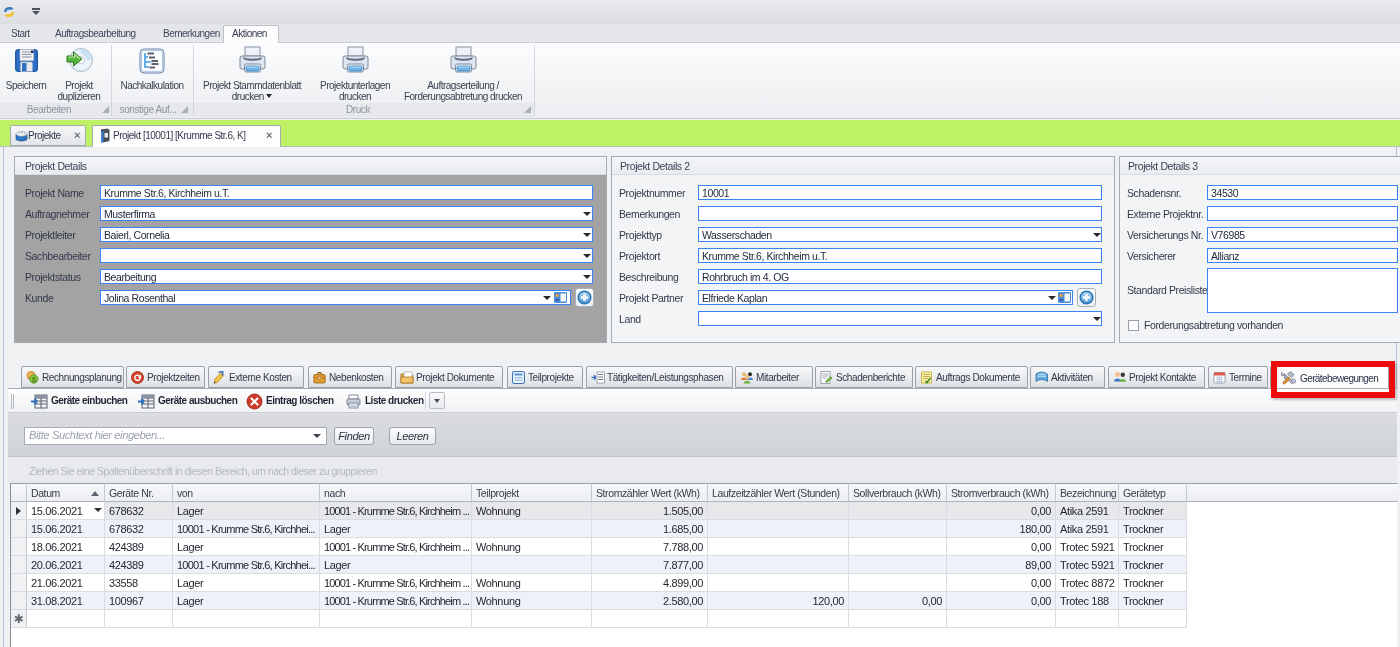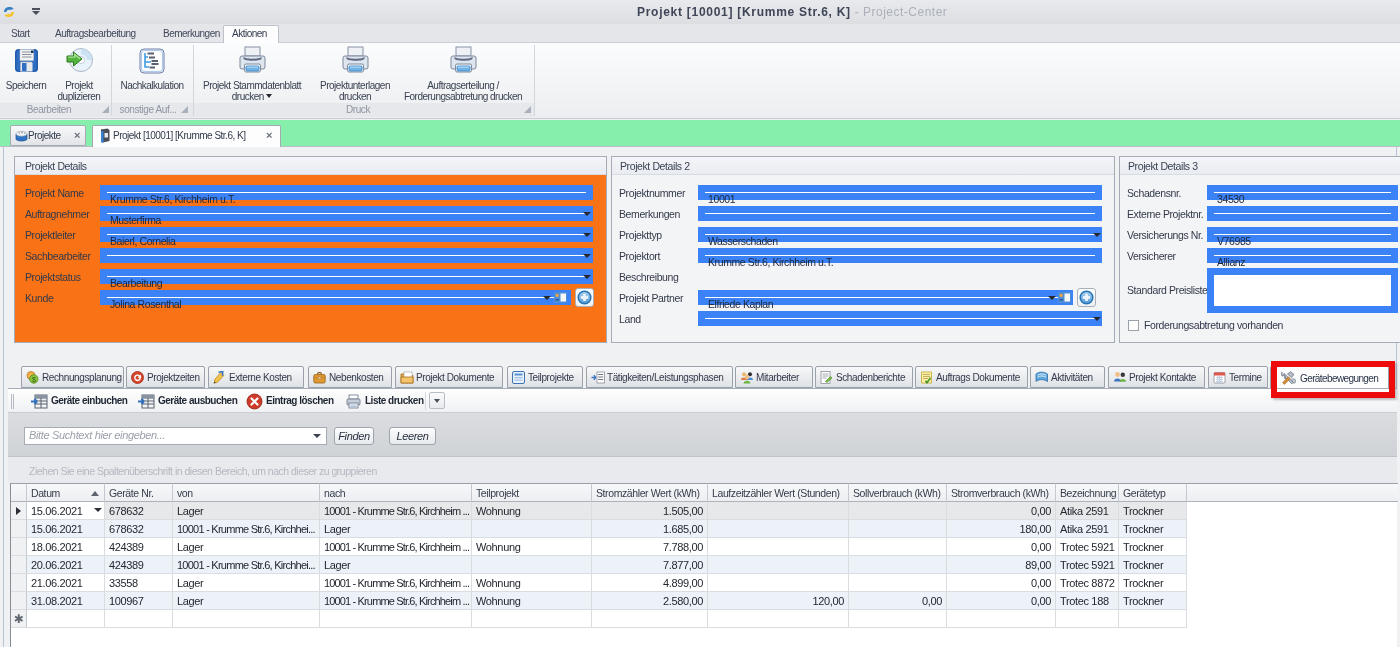--- a/index.html
+++ b/index.html
@@ -1,35 +1,32 @@
 <!DOCTYPE html>
 <html><head>
 <meta charset="utf-8">
 <style>
   * { margin:0; padding:0; box-sizing:border-box; }
   html,body { width:1400px; height:647px; overflow:hidden; }
   body { position:relative; font-family:"Liberation Sans",sans-serif; background:#eef0f2; letter-spacing:-0.35px; }
   .abs { position:absolute; }
   .lbl { position:absolute; font-size:10.5px; letter-spacing:-0.4px; color:#33394a; white-space:nowrap; }
-  .inp { position:absolute; background:#fff; border:7px solid #3b82f6; font-size:10.5px; letter-spacing:-0.4px; color:#1d2638; padding:1px 3px 0; line-height:12px; }
+  .inp { position:absolute; background:#fff; border:1px solid #3b82f6; font-size:10.5px; letter-spacing:-0.4px; color:#1d2638; padding:1px 3px 0; line-height:12px; }
   .dd { position:absolute; width:0; height:0; border-left:4px solid transparent; border-right:4px solid transparent; border-top:4px solid #25282e; }
 </style>
 </head>
 <body>
 
 <div class="abs" id="titlebar" style="left:0;top:0;width:1400px;height:24px;background:linear-gradient(#e9eaee,#dcdee2);">
   <svg class="abs" style="left:2px;top:5px" width="14" height="14" viewBox="0 0 14 14">
     <path d="M2 7 C2 3.5 5 1.5 8.5 2 C10 2.3 11 3 11.5 4 L8 5 C6 4.5 4.5 5.5 4.5 7 Z" fill="#3a7fc1"></path>
     <path d="M12 7 C12 10.5 9 12.5 5.5 12 C4 11.7 3 11 2.5 10 L6 9 C8 9.5 9.5 8.5 9.5 7 Z" fill="#f4c430"></path>
   </svg>
   <div class="abs" style="left:32px;top:8px;width:8px;height:1.5px;background:#4a4f59;"></div>
   <div class="abs" style="left:32px;top:11px;width:0;height:0;border-left:4px solid transparent;border-right:4px solid transparent;border-top:4px solid #4a4f59;"></div>
-  <div class="abs" style="left:637px;top:5px;font-size:12px;white-space:nowrap;">
-    <span style="font-weight:bold;color:#3f4557;letter-spacing:0.72px;">Projekt [10001] [Krumme Str.6, K]</span><span style="color:#a9aeb9;letter-spacing:0.5px;"> - </span><span style="color:#abb0bb;letter-spacing:0.5px;">Project-Center</span>
-  </div>
 </div>
 
 <div class="abs" id="ribbontabs" style="left:0;top:24px;width:1400px;height:19px;background:#e4e6ea;">
   <div class="abs" style="left:0;bottom:0;width:1400px;height:1px;background:#cbcfd5;"></div>
   <div class="abs" style="left:223px;top:1px;width:56px;height:18px;background:#fdfdfe;border:1px solid #bdc2ca;border-bottom:none;border-radius:2px 2px 0 0;"></div>
   <div class="abs" style="left:11px;top:4px;font-size:10px;letter-spacing:-0.5px;color:#42485a;">Start</div>
   <div class="abs" style="left:55px;top:4px;font-size:10px;letter-spacing:-0.5px;color:#42485a;">Auftragsbearbeitung</div>
   <div class="abs" style="left:163px;top:4px;font-size:10px;letter-spacing:-0.5px;color:#42485a;">Bemerkungen</div>
   <div class="abs" style="left:232px;top:4px;font-size:10px;letter-spacing:-0.5px;color:#353b4d;">Aktionen</div>
 </div>
@@ -112,21 +109,21 @@
   </div>
 
   <div class="abs" style="left:26px;top:37px;transform:translateX(-50%);font-size:10px;letter-spacing:-0.5px;color:#3a4150;">Speichern</div>
   <div class="abs" style="left:79px;top:37px;transform:translateX(-50%);font-size:10px;letter-spacing:-0.5px;color:#3a4150;text-align:center;">Projekt<br>duplizieren</div>
   <div class="abs" style="left:152px;top:37px;transform:translateX(-50%);font-size:10px;letter-spacing:-0.5px;color:#3a4150;">Nachkalkulation</div>
   <div class="abs" style="left:252px;top:37px;transform:translateX(-50%);font-size:10px;letter-spacing:-0.5px;color:#3a4150;text-align:center;">Projekt Stammdatenblatt<br>drucken <span style="display:inline-block;width:0;height:0;border-left:3px solid transparent;border-right:3px solid transparent;border-top:4px solid #25282e;vertical-align:2px;"></span></div>
   <div class="abs" style="left:355px;top:37px;transform:translateX(-50%);font-size:10px;letter-spacing:-0.5px;color:#3a4150;text-align:center;">Projektunterlagen<br>drucken</div>
   <div class="abs" style="left:463px;top:37px;transform:translateX(-50%);font-size:10px;letter-spacing:-0.5px;color:#3a4150;text-align:center;">Auftragserteilung /<br>Forderungsabtretung drucken</div>
 </div>
 
-<div class="abs" id="doctabs" style="left:0;top:120px;width:1400px;height:27px;background:#86efac;">
+<div class="abs" id="doctabs" style="left:0;top:120px;width:1400px;height:27px;background:#bef264;">
   <div class="abs" style="left:0;bottom:0;width:1400px;height:1px;background:#b9bec6;"></div>
   <div class="abs" style="left:10px;top:5px;width:76px;height:21px;box-sizing:border-box;background:linear-gradient(#f7f8f9,#e2e4e8);border:1px solid #a4aab3;border-radius:2px 2px 0 0;"></div>
   <div class="abs" style="left:92px;top:5px;width:189px;height:22px;box-sizing:border-box;background:#fdfdfe;border:1px solid #a4aab3;border-bottom:none;border-radius:2px 2px 0 0;"></div>
   <div id="doctabicons">
     <svg class="abs" style="left:15px;top:10px" width="13" height="13" viewBox="0 0 13 13">
       <path d="M1 4 L6.5 2 L12 4 L12 9.5 C9 11.5 4 11.5 1 9.5 Z" fill="#2f75c4" stroke="#1c4f8e" stroke-width="0.7"></path>
       <ellipse cx="6.5" cy="3.8" rx="5.5" ry="2.4" fill="#f2f4f6" stroke="#9aa2ad" stroke-width="0.6"></ellipse>
       <path d="M3.5 3 H5 M6 2.8 H8 M9 3.2 H10.5" stroke="#7d858f" stroke-width="0.8"></path>
     </svg>
     <svg class="abs" style="left:99px;top:8px" width="12" height="15" viewBox="0 0 12 15">
@@ -140,21 +137,21 @@
   <div class="abs" style="left:74px;top:9px;font-size:11px;font-weight:bold;color:#6a707b;">×</div>
   <div class="abs" style="left:113px;top:10px;font-size:10px;letter-spacing:-0.5px;color:#333a4b;">Projekt [10001] [Krumme Str.6, K]</div>
   <div class="abs" style="left:266px;top:9px;font-size:11px;font-weight:bold;color:#6a707b;">×</div>
 </div>
 
 <div class="abs" id="content" style="left:0;top:147px;width:1400px;height:500px;background:#f0f1f3;">
   <div class="abs" style="left:3px;top:0;width:1px;height:500px;background:#b7c3d9;"></div>
   <div class="abs" style="left:1396px;top:0;width:1px;height:500px;background:#b7c3d9;"></div>
 </div>
 
-<div class="abs" id="panel1" style="left:14px;top:156px;width:593px;height:187px;background:#f97316;border:1px solid #a6acb5;">
+<div class="abs" id="panel1" style="left:14px;top:156px;width:593px;height:187px;background:#a3a3a3;border:1px solid #a6acb5;">
   <div class="abs" style="left:0;top:0;width:100%;height:18px;background:linear-gradient(#f4f5f8,#e9ecf1);border-bottom:1px solid #d8dbe1;"></div>
   <div class="abs" style="left:10px;top:3px;font-size:10.5px;letter-spacing:-0.4px;color:#3c4354;">Projekt Details</div>
   <div class="lbl" style="left:10px;top:30px;">Projekt Name</div>
   <div class="lbl" style="left:10px;top:51px;">Auftragnehmer</div>
   <div class="lbl" style="left:10px;top:72px;">Projektleiter</div>
   <div class="lbl" style="left:10px;top:93px;">Sachbearbeiter</div>
   <div class="lbl" style="left:10px;top:114px;">Projektstatus</div>
   <div class="lbl" style="left:10px;top:135px;">Kunde</div>
   <div class="inp" style="left:85px;top:28px;width:493px;height:15px;">Krumme Str.6, Kirchheim u.T.</div>
   <div class="inp" style="left:85px;top:49px;width:493px;height:15px;">Musterfirma</div>
@@ -194,20 +191,21 @@
   <div class="lbl" style="left:7px;top:51px;">Bemerkungen</div>
   <div class="lbl" style="left:7px;top:72px;">Projekttyp</div>
   <div class="lbl" style="left:7px;top:93px;">Projektort</div>
   <div class="lbl" style="left:7px;top:114px;">Beschreibung</div>
   <div class="lbl" style="left:7px;top:135px;">Projekt Partner</div>
   <div class="lbl" style="left:7px;top:156px;">Land</div>
   <div class="inp" style="left:86px;top:28px;width:404px;height:15px;">10001</div>
   <div class="inp" style="left:86px;top:49px;width:404px;height:15px;"></div>
   <div class="inp" style="left:86px;top:70px;width:404px;height:15px;">Wasserschaden</div>
   <div class="inp" style="left:86px;top:91px;width:404px;height:15px;">Krumme Str.6, Kirchheim u.T.</div>
+  <div class="inp" style="left:86px;top:112px;width:404px;height:15px;">Rohrbruch im 4. OG</div>
   <div class="inp" style="left:86px;top:133px;width:375px;height:15px;">Elfriede Kaplan</div>
   <div class="inp" style="left:86px;top:154px;width:404px;height:15px;"></div>
   <div class="dd" style="left:481px;top:76px;"></div>
   <div class="dd" style="left:481px;top:160px;"></div>
   <div class="dd" style="left:436px;top:139px;"></div>
   <svg class="abs" style="left:446px;top:135px;" width="13" height="11" viewBox="0 0 13 11">
       <rect x="0" y="0" width="13" height="11" rx="1" fill="#4f8fd6"></rect>
       <rect x="6.5" y="1.5" width="5.5" height="8" fill="#f6f8fa"></rect>
       <circle cx="3.2" cy="3.4" r="1.6" fill="#f0a23c"></circle>
       <path d="M1 8.5 C1 6.6 5.4 6.6 5.4 8.5 Z" fill="#2a53a8"></path>

